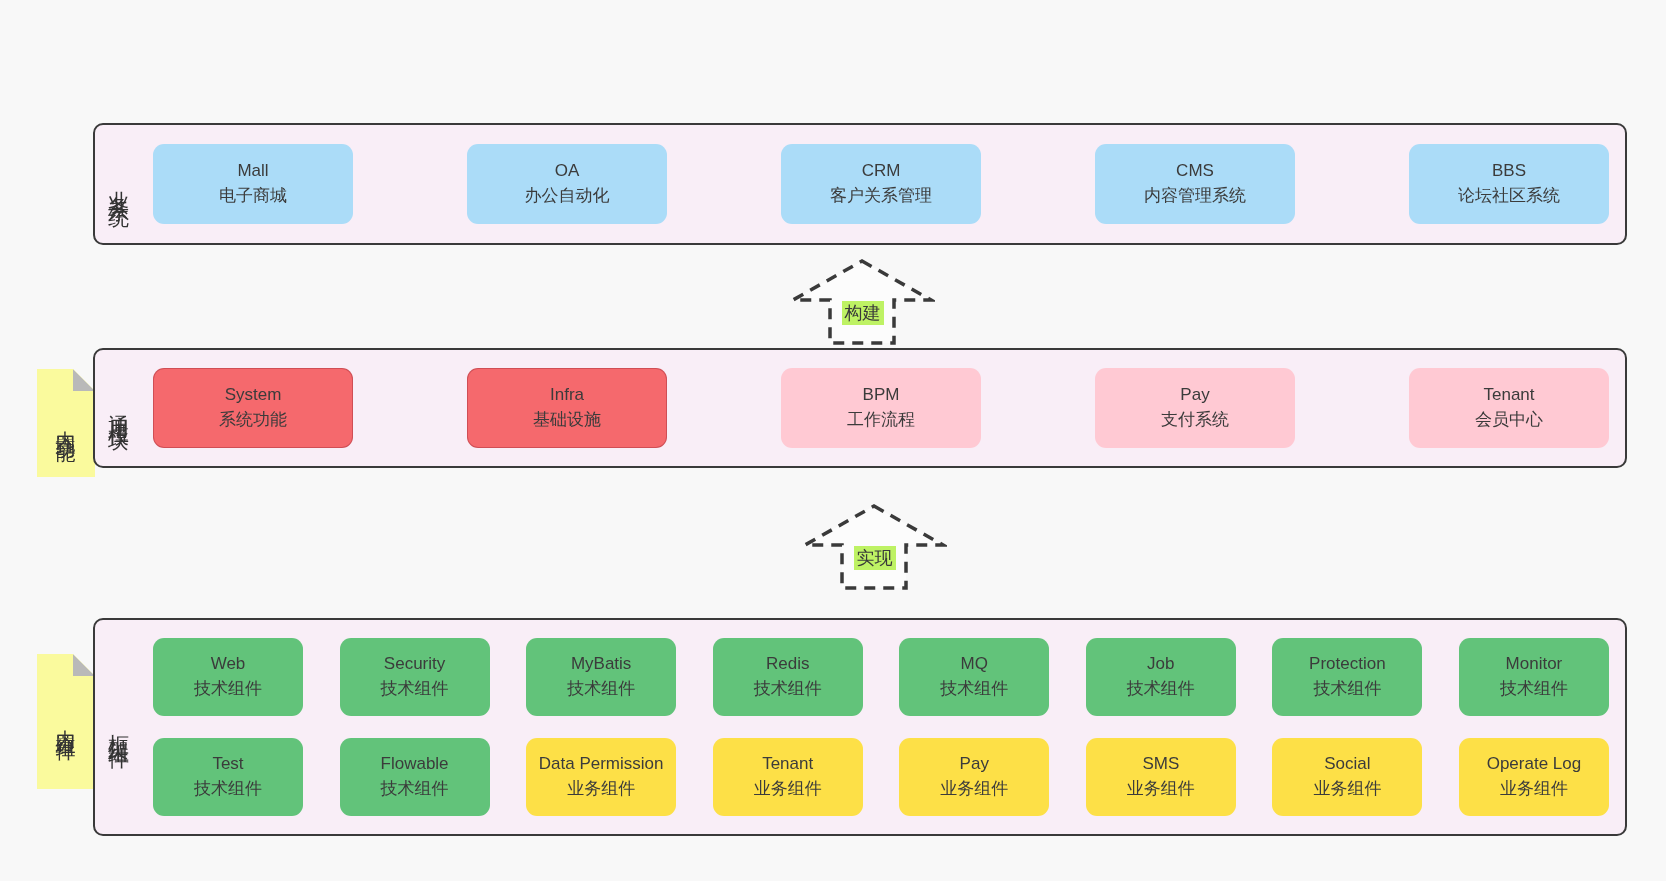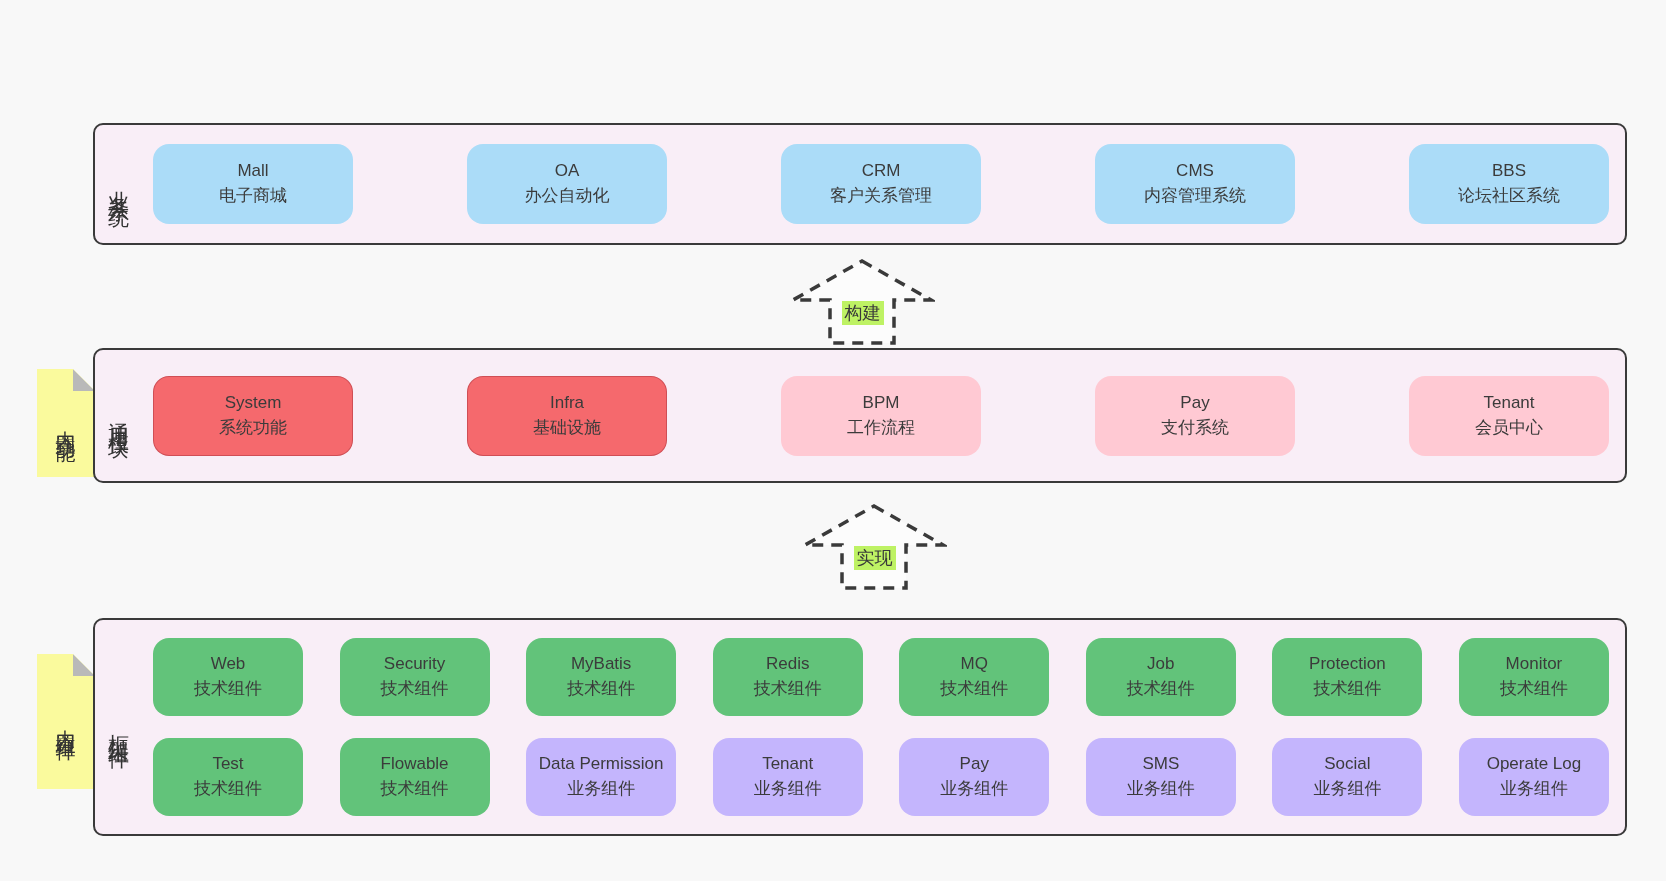--- a/index.html
+++ b/index.html
@@ -9,52 +9,52 @@
     font-family:"Liberation Sans","DejaVu Sans",sans-serif;
     color:#3b3b3b;
   }
   
   .band {
     position:absolute; left:93px; width:1534px; box-sizing:border-box;
     background:#f9eef7; border:2px solid #3a3a3a; border-radius:10px;
     display:flex; z-index:1;
   }
   #band-business  { top:123px; height:122px; }
-  #band-modules   { top:348px; height:135px; }
+  #band-modules   { top:348px; height:120px; }
   #band-components{ top:618px; height:218px; }
 
   .band-label-wrap { width:48px; display:flex; align-items:center; justify-content:center; }
   .vtext {
     writing-mode:vertical-rl; text-orientation:upright;
     font-size:21px; letter-spacing:5px; color:#333; line-height:1;
   }
   
   .boxes {
     flex:1; display:flex; align-items:center; justify-content:space-between;
     padding:0 16px 0 10px;
   }
   .rows {
     flex:1; display:flex; flex-direction:column; justify-content:center;
     gap:22px; padding:0 16px 0 10px;
   }
   .row { display:flex; justify-content:space-between; }
 
   .box {
-    box-sizing:border-box; border-radius:16px;
+    box-sizing:border-box; border-radius:11px;
     display:flex; flex-direction:column; align-items:center; justify-content:center;
     font-size:17px; line-height:1.45; color:#3b3b3b;
   }
   .cols6 .box { width:200px; height:80px; }
   .row  .box  { width:150px; height:78px; padding:0 8px; }
 
   .blue        { background:#abdcf8; }
   .red         { background:#f5696d; border:1px solid rgba(140,30,40,.35); }
   .pink        { background:#ffc9d3; }
   .green       { background:#62c37a; }
-  .green-light { background:#c4b5fd; }
+  .green-light { background:#fde047; }
 
   
   .note {
     position:absolute; left:37px; width:58px; background:#fafa9d; z-index:0;
     clip-path:polygon(0 0, calc(100% - 22px) 0, 100% 22px, 100% 100%, 0 100%);
     display:flex; align-items:center; justify-content:center;
   }
   .note .fold {
     position:absolute; top:0; right:0; width:22px; height:22px;
     background:#b9b9b9; clip-path:polygon(0 0, 100% 100%, 0 100%);

